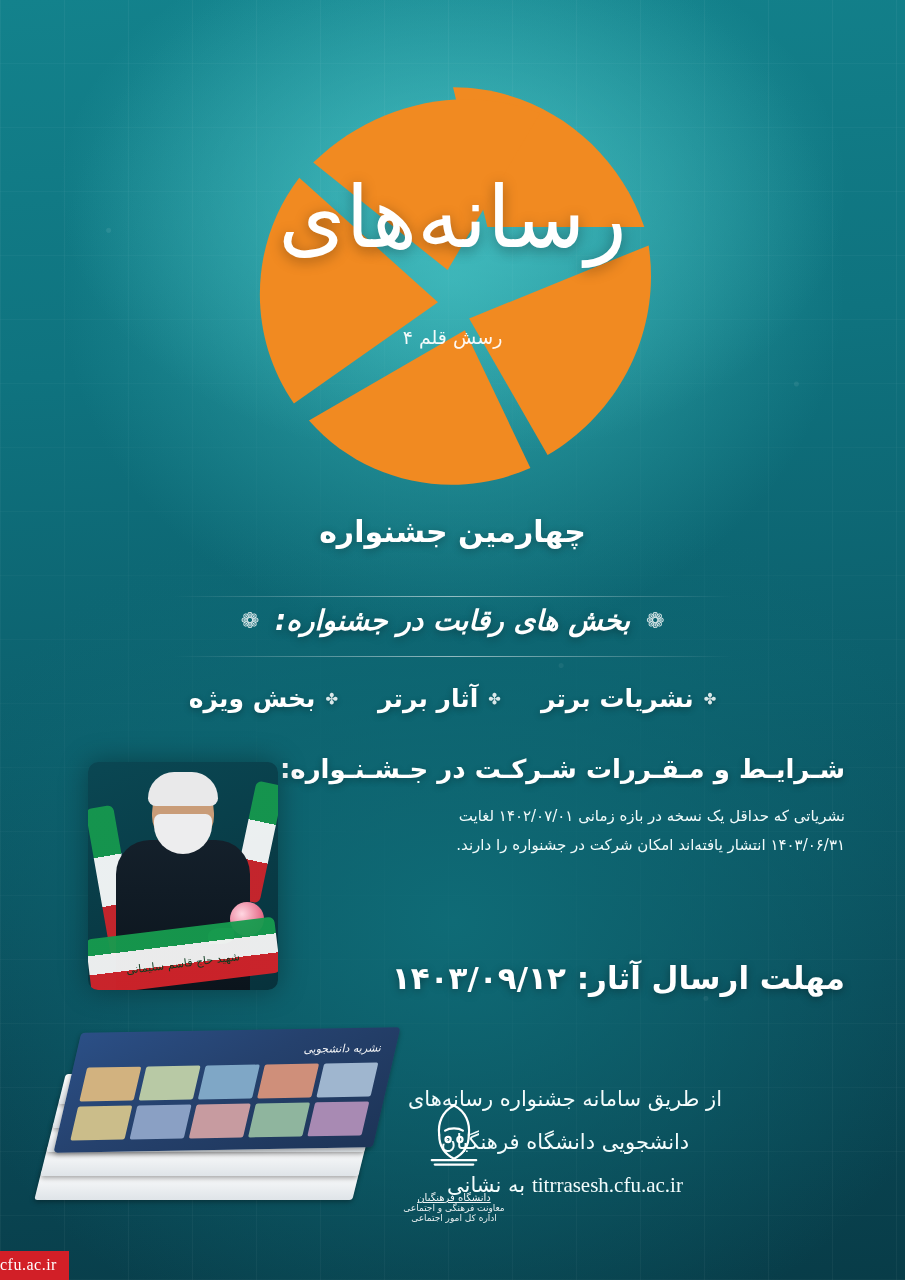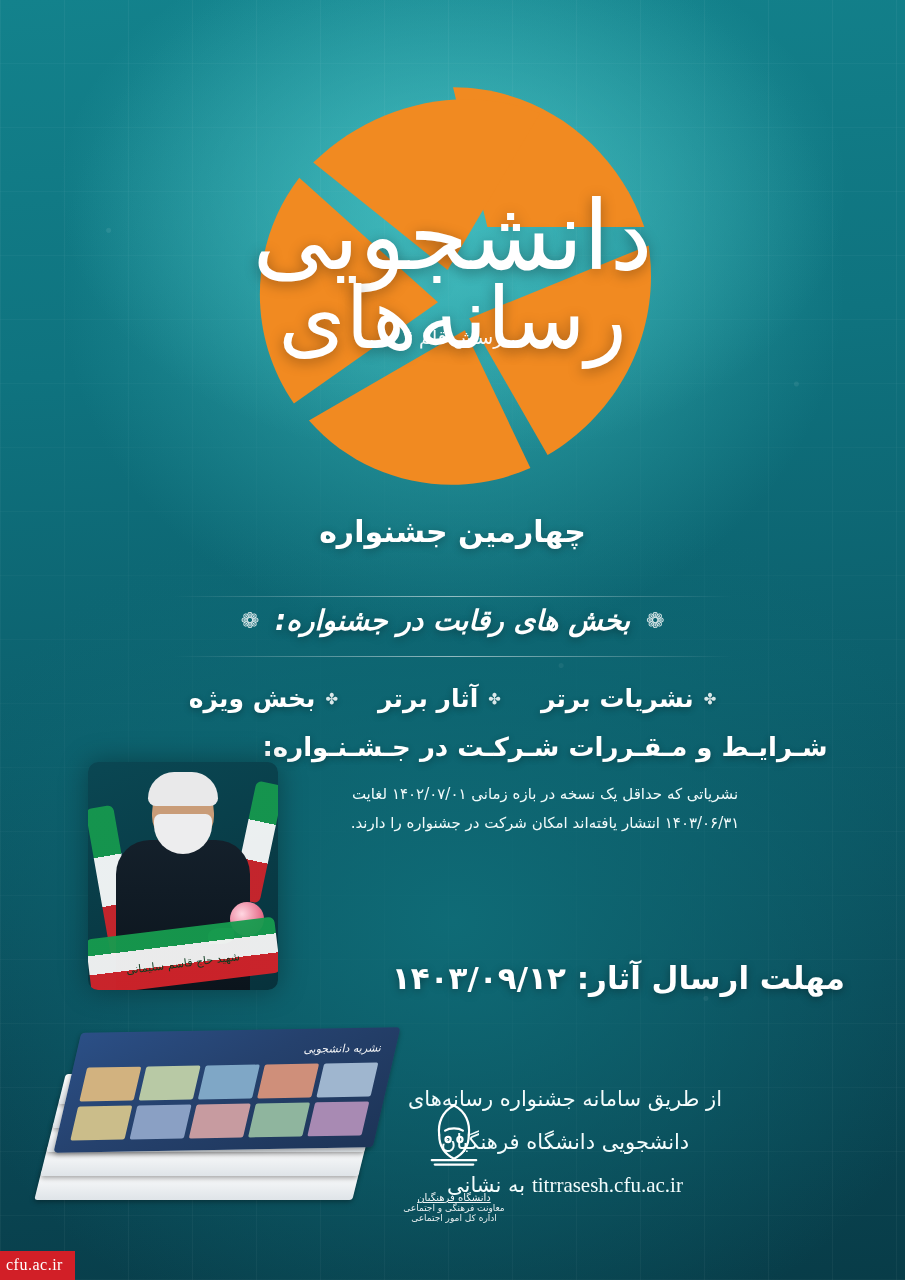--- a/index.html
+++ b/index.html
@@ -114,22 +114,22 @@
   }
   .cat{
     display:flex;align-items:center;gap:10px;
     color:#ffffff;font-size:25px;font-weight:bold;direction:rtl;
     text-shadow:0 2px 7px rgba(0,0,0,.3);
   }
   .cat .star{color:#f1f7f7;font-size:15px;opacity:.9;}
 
   
   .rules{
-    position:absolute; right:60px; top:732px; width:600px;
-    text-align:center; direction:rtl; color:#ffffff;
+    position:absolute; right:60px; top:754px; width:600px;
+    text-align:right; direction:rtl; color:#ffffff;
   }
   .rules .title{
     font-size:26px;font-weight:bold;margin-bottom:18px;
     text-shadow:0 2px 7px rgba(0,0,0,.3);
   }
   .rules .line{
     font-size:15px;line-height:1.95;color:#f2fbfb;
   }
 
   
@@ -283,21 +283,21 @@
   .cover-grid i:nth-child(9){background:#8aa0c4;}
   .cover-grid i:nth-child(10){background:#cbbd8a;}
 
   
   .site-tag{
     position:absolute; left:0; bottom:0;
     background:#d21f27;
     color:#ffffff;
     font-family:"Liberation Serif", serif;
     font-size:16px;
-    padding:5px 12px 6px 6px;
+    padding:5px 12px 6px 0;
     direction:ltr;
     letter-spacing:.5px;
   }
 </style>
 </head>
 <body>
 
 <div id="poster">
 
   <div class="glow-top"></div>
@@ -312,21 +312,20 @@
           <path d="M200 18 C282 18 352 72 378 148 L232 148 Z"></path>
           <path d="M382 165 C394 243 356 320 288 360 L215 233 Z"></path>
           <path d="M272 372 C200 404 117 386 66 328 L211 244 Z"></path>
           <path d="M52 312 C8 249 10 163 57 102 L186 218 Z"></path>
           <path d="M70 88 C127 32 211 14 281 42 L195 188 Z"></path>
         </g>
       </svg>
     </div>
 
     <div class="logo-script">
-      <span>دانشجویی</span>
       <span class="l2">رسانه‌های</span>
     </div>
 
     <div class="logo-sub-small">رسش قلم ۴</div>
 
     <div class="logo-festival">چهارمین جشنواره</div>
   </div>
 
   <div class="head-rule top"></div>
   <div class="section-head">

